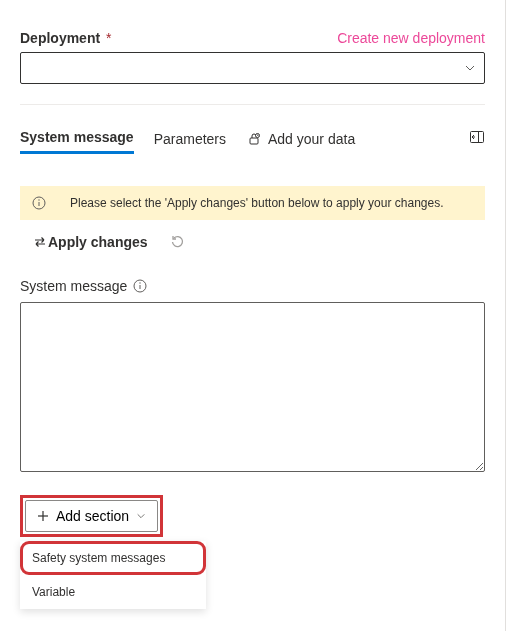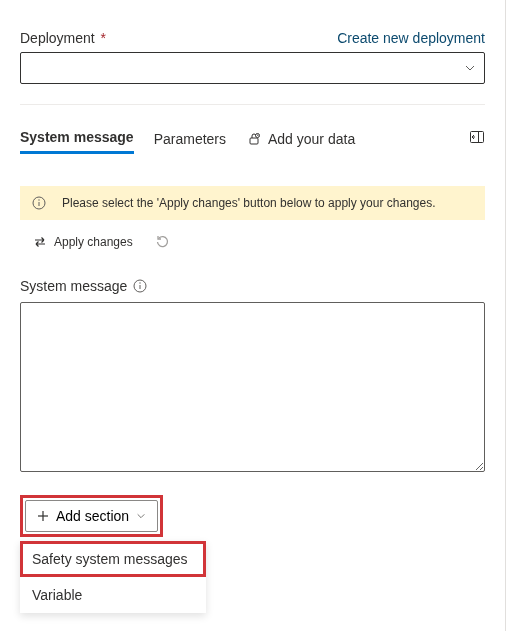--- a/index.html
+++ b/index.html
@@ -18,30 +18,30 @@
     position: relative;
   }
   .deployment-header {
     display: flex;
     justify-content: space-between;
     align-items: center;
     margin-bottom: 6px;
     margin-top: 10px;
   }
   .label {
-    font-weight: 400;
+    font-weight: 700;
     font-size: 14px;
     color: #323130;
   }
   .required {
     color: #a4262c;
     margin-left: 2px;
   }
   .link {
-    color: #0c4a6e;
+    color: #ec4899;
     font-size: 14px;
     cursor: pointer;
   }
   .select {
     width: 100%;
     height: 32px;
     border: 1px solid #323130;
     border-radius: 2px;
     display: flex;
     align-items: center;
@@ -91,40 +91,39 @@
     height: 16px;
     cursor: pointer;
     color: #323130;
   }
   .banner {
     background: #fff4ce;
     padding: 10px 12px;
     font-size: 12px;
     display: flex;
     align-items: center;
-    gap: 16px;
+    gap: 24px;
     margin-top: 28px;
   }
   .banner-icon {
     width: 14px; height: 14px;
     flex-shrink: 0;
     color: #605e5c;
   }
   .actions {
     display: flex;
     gap: 22px;
     margin-top: 14px;
     padding-left: 12px;
   }
   .action {
     display: flex;
     align-items: center;
-    gap: 6px;
-    font-size: 12px;
-    font-weight: 400;
+    font-size: 14px;
+    font-weight: 700;
     cursor: pointer;
     color: #323130;
   }
   .action.disabled {
     color: #a19f9d;
     cursor: default;
   }
   .action-icon {
     width: 16px; height: 16px;
     display:inline-flex;
@@ -176,22 +175,23 @@
   }
   .plus-icon { width: 14px; height: 14px; display:inline-flex; align-items:center; justify-content:center; }
   .dropdown {
     margin-top: 4px;
     box-shadow: 0 3px 8px rgba(0,0,0,0.12);
     background: #fff;
     width: 186px;
   }
   .dropdown-item {
     padding: 10px 12px;
-    font-size: 14px;
-    cursor: pointer;
+    font-size: 12px;
+    cursor: pointer;
+    border-radius: 9px;
   }
   .dropdown-item.hl {
     border: 3px solid #d13438;
     padding: 7px 9px;
   }
   svg { display:block; }
 </style>
 </head>
 <body>
 

